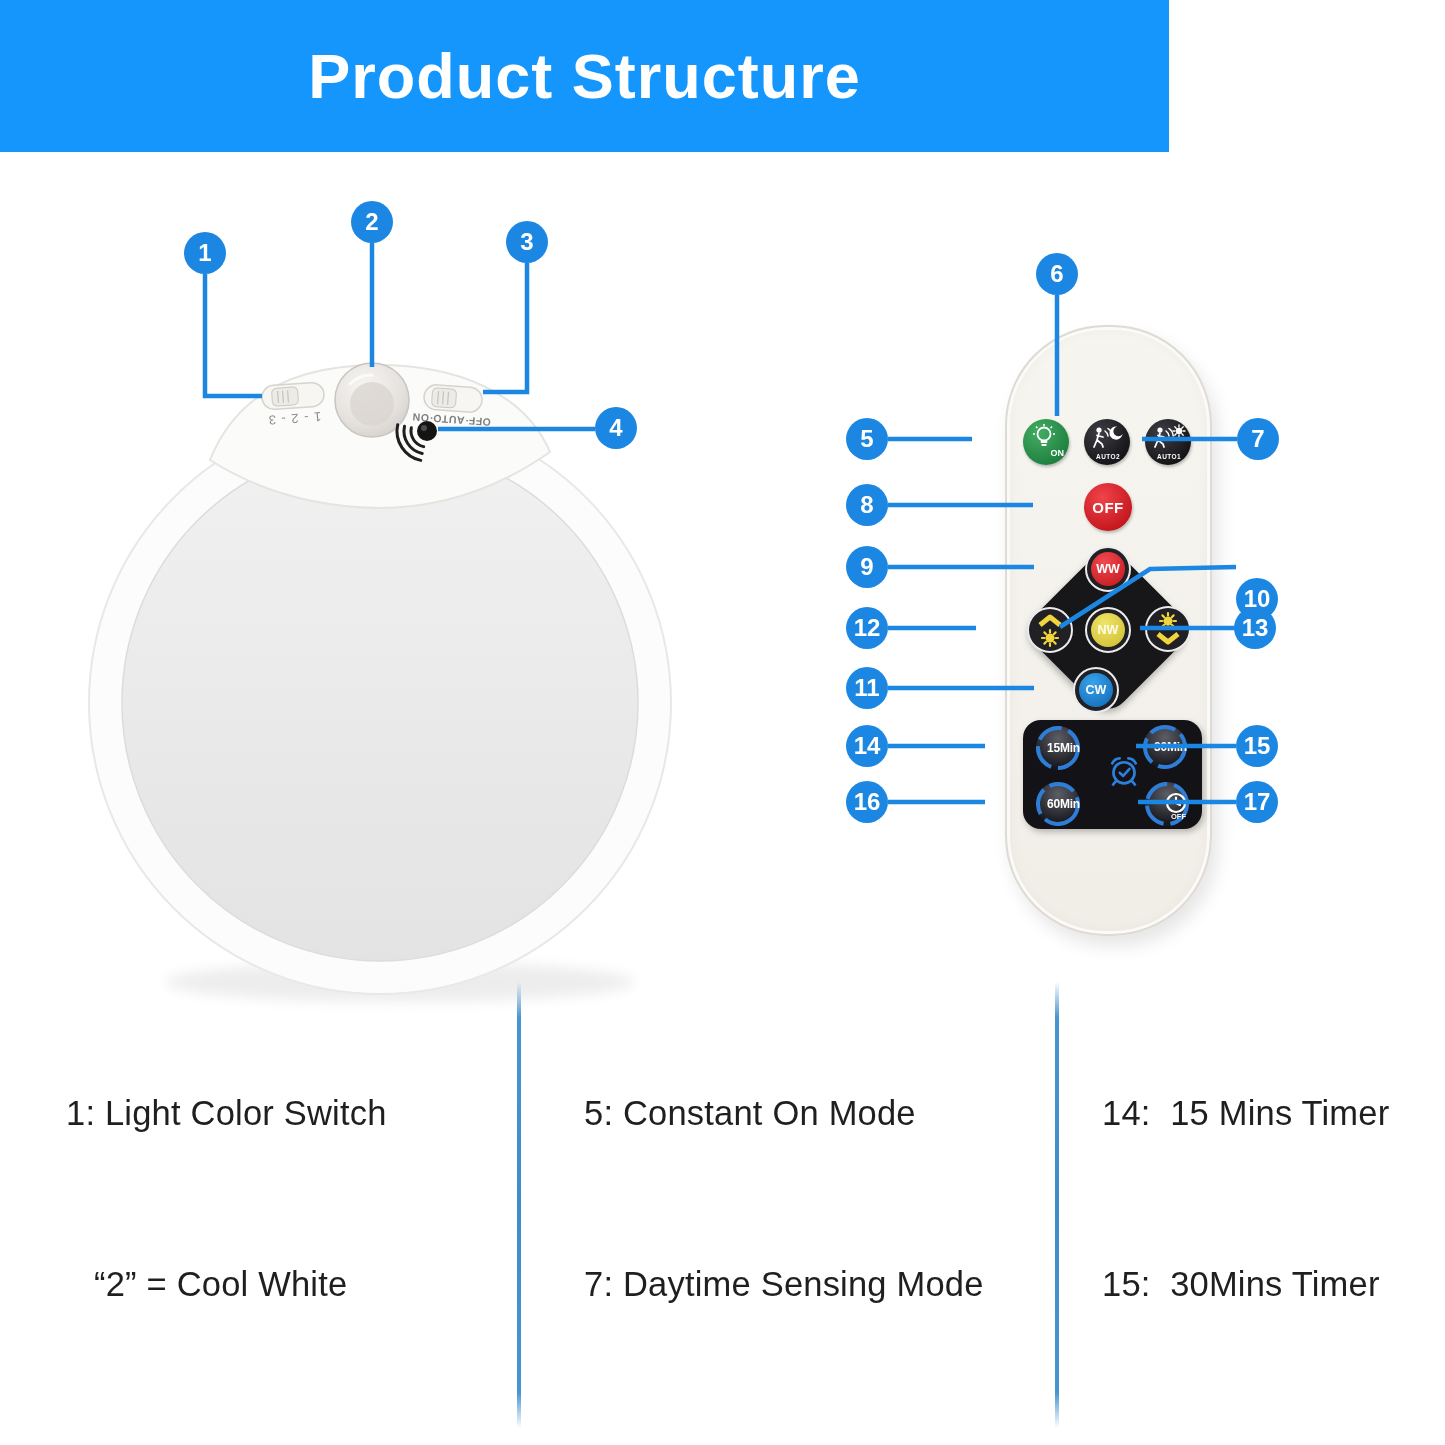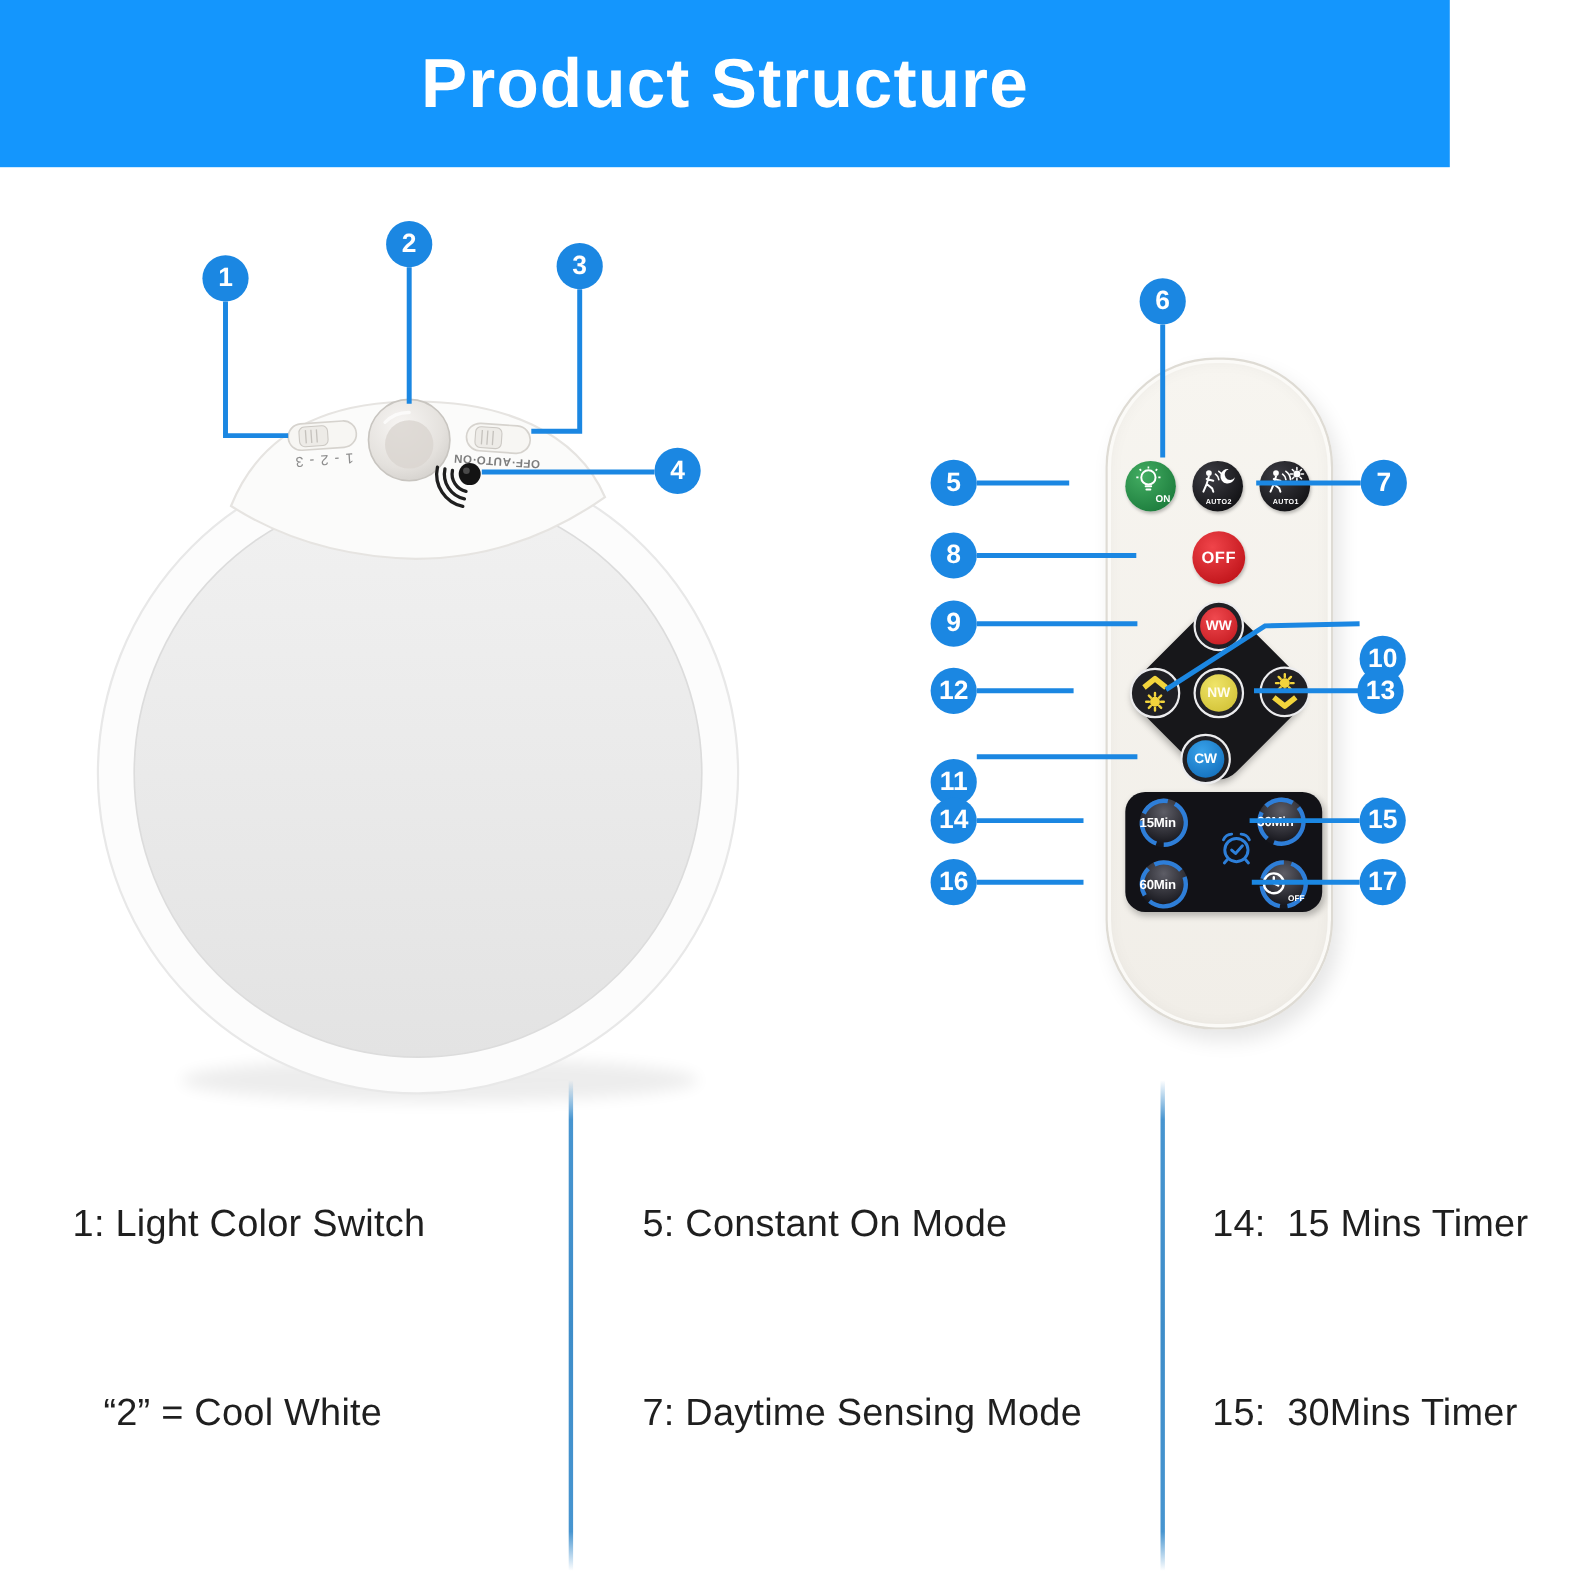--- a/index.html
+++ b/index.html
@@ -1,19 +1,19 @@
 <!DOCTYPE html>
 <html><head>
 <meta charset="utf-8">
 <style>
   html,body{margin:0;padding:0;background:#fff;}
   .stage{position:relative;width:1445px;height:1445px;background:#ffffff;overflow:hidden;
          font-family:"Liberation Sans",sans-serif;}
   
-  .banner{position:absolute;left:0;top:0;width:1318px;height:152px;background:#1496fd;
+  .banner{position:absolute;left:0;top:0;width:1169px;height:152px;background:#1496fd;
           display:flex;align-items:center;justify-content:center;}
   .banner h1{margin:0;color:#ffffff;font-size:63px;font-weight:bold;letter-spacing:1px;}
   
   .layer{position:absolute;left:0;top:0;width:1445px;height:1445px;pointer-events:none;}
   #device-svg{z-index:1;} #lines-svg{z-index:3;}
   
   .remote{position:absolute;left:957px;top:325px;width:203px;height:607px;border-radius:100px;
           background:linear-gradient(180deg,#f7f5f0,#f1eee8);border:2px solid #dedbd4;
           box-shadow:6px 10px 18px rgba(0,0,0,.10), inset 0 0 0 3px #fbfaf7, inset 0 0 16px rgba(0,0,0,.05);
           z-index:2;margin-left:48px;}
@@ -34,21 +34,21 @@
            border:2px solid #ececee;display:flex;align-items:center;justify-content:center;box-sizing:border-box;}
   .chip{width:34px;height:34px;border-radius:50%;display:flex;align-items:center;justify-content:center;
         font-size:12.5px;font-weight:bold;color:#fff;}
   .ww{background:radial-gradient(circle at 40% 30%,#f0494f,#c0151b);}
   .nw{background:radial-gradient(circle at 40% 30%,#efe468,#cdbc2e);color:#fffceb;}
   .cw{background:radial-gradient(circle at 40% 30%,#38a2ea,#0e67b5);}
   .timer-panel{position:absolute;left:16px;top:393px;width:179px;height:109px;background:#121217;
                border-radius:18px;box-shadow:2px 3px 6px rgba(0,0,0,.25);}
   .timer-btn{position:absolute;width:44px;height:44px;border-radius:50%;
              background:radial-gradient(circle at 50% 28%,#5d5d66,#17171d 75%);
-             display:flex;align-items:center;justify-content:flex-start;}
+             display:flex;align-items:center;justify-content:flex-end;}
   .timer-btn .ring{position:absolute;left:-1px;top:-1px;}
   .timer-btn .t-label{position:relative;color:#fff;font-size:12px;font-weight:bold;letter-spacing:-.2px;}
   .toff-label{position:absolute;right:3px;bottom:5px;color:#fff;font-size:7.5px;font-weight:bold;}
   
   .callout{position:absolute;width:42px;height:42px;border-radius:50%;background:#1b87e2;z-index:4;
            display:flex;align-items:center;justify-content:center;}
   .callout span{color:#fff;font-size:24px;font-weight:bold;}
   
   .legend-col{position:absolute;top:971px;font-size:34.5px;line-height:57px;color:#1f1f1f;
               white-space:pre;z-index:2;letter-spacing:.2px;}
@@ -276,21 +276,21 @@
     </div>
   <div class="callout" style="left:846px;top:484px;">
       <span>8</span>
     </div>
   <div class="callout" style="left:846px;top:546px;">
       <span>9</span>
     </div>
   <div class="callout" style="left:1236px;top:546px;margin-top:32px;">
       <span>10</span>
     </div>
-  <div class="callout" style="left:846px;top:667px;margin-top:23px;">
+  <div class="callout" style="left:846px;top:667px;">
       <span>11</span>
     </div>
   <div class="callout" style="left:846px;top:607px;">
       <span>12</span>
     </div>
   <div class="callout" style="left:1234px;top:607px;">
       <span>13</span>
     </div>
   <div class="callout" style="left:846px;top:725px;">
       <span>14</span>

